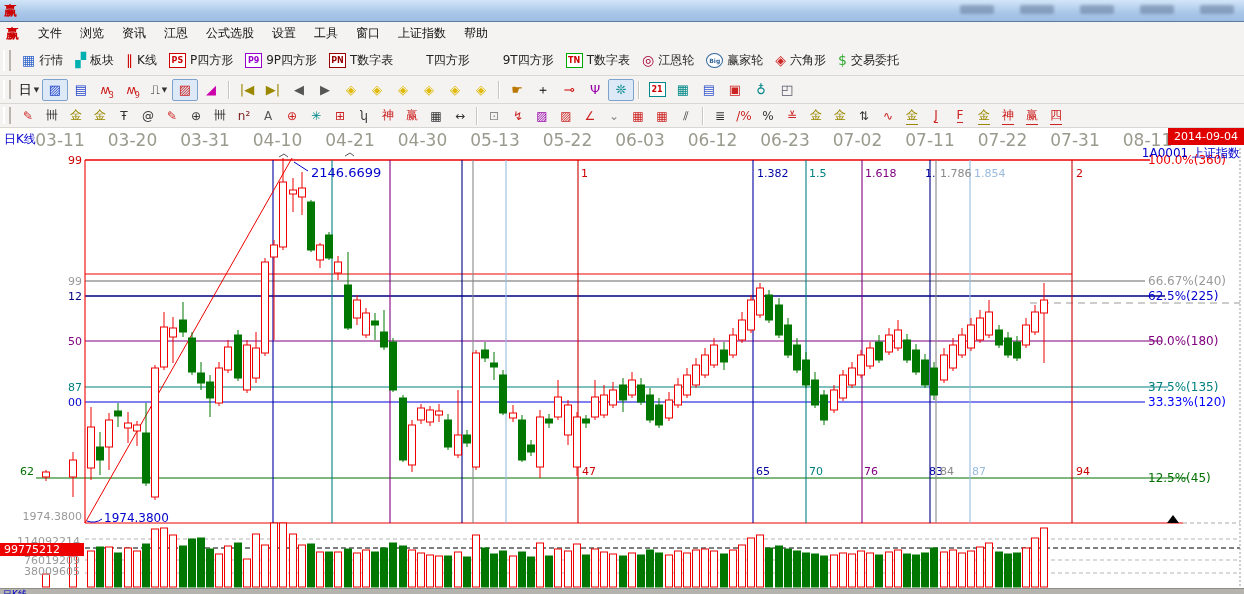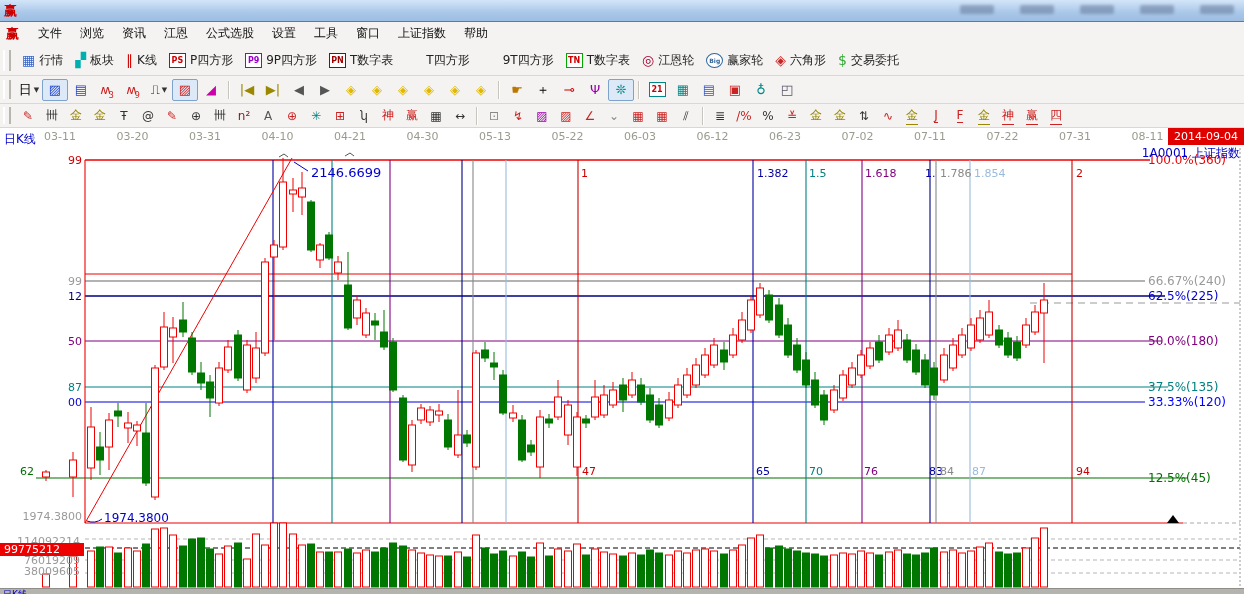--- a/index.html
+++ b/index.html
@@ -35,21 +35,21 @@
     border:1px solid transparent;border-radius:2px;font-size:13px;padding:0 1px;}
   .ibtn.active{border-color:#7da2cc;background:#dde9f7;}
   .ibtn .sub{font-size:8px;margin-left:-2px;align-self:flex-end;color:#cc2222;}
   .ibtn .dd{font-size:7px;color:#333;margin-left:2px;}
   .ibtn.ul span{border-bottom:1px solid currentColor;}
   .sep{width:1px;height:18px;background:#c8c5bf;border-right:1px solid #fff;margin:0 4px;}
   .tb3 .ibtn{min-width:20px;height:18px;font-size:12px;}
   
   .daterow{position:absolute;left:0;top:128px;width:1244px;height:19px;background:#fff;border-bottom:1px solid #b9b6ae;}
   .kline-label{position:absolute;left:4px;top:3px;color:#0000cc;font-size:12px;}
-  .dtick{position:absolute;top:2px;transform:translateX(-50%);color:#9a9a8e;font-size:11px;white-space:nowrap;}
+  .dtick{position:absolute;top:2px;transform:translateX(-50%);color:#9a9a8e;font-size:17px;white-space:nowrap;}
   .endbox{position:absolute;right:0;top:0;width:76px;height:17px;background:#e00000;color:#fff;
     font-size:11px;text-align:center;line-height:17px;}
   
   .chartarea{position:absolute;left:0;top:147px;width:1244px;height:441px;background:#fff;}
   
   .statusbar{position:absolute;left:0;top:588px;width:1244px;height:6px;background:#b5b3ae;border-top:1px solid #8f8d88;overflow:hidden;}
   .statusbar .frag{position:absolute;left:3px;top:1px;color:#0000cc;font-size:9px;line-height:9px;}
 </style>
 </head>
 <body>

